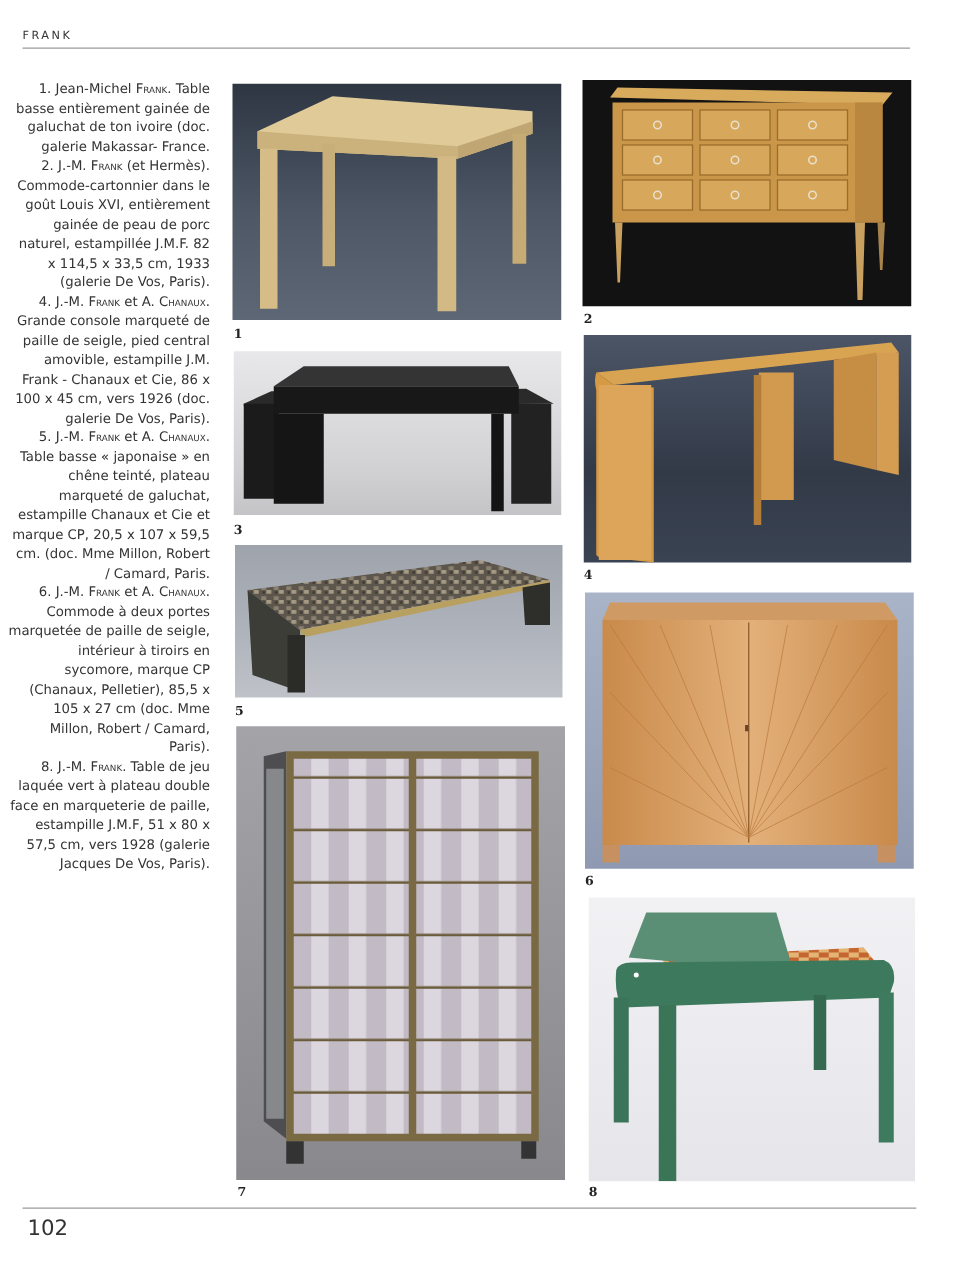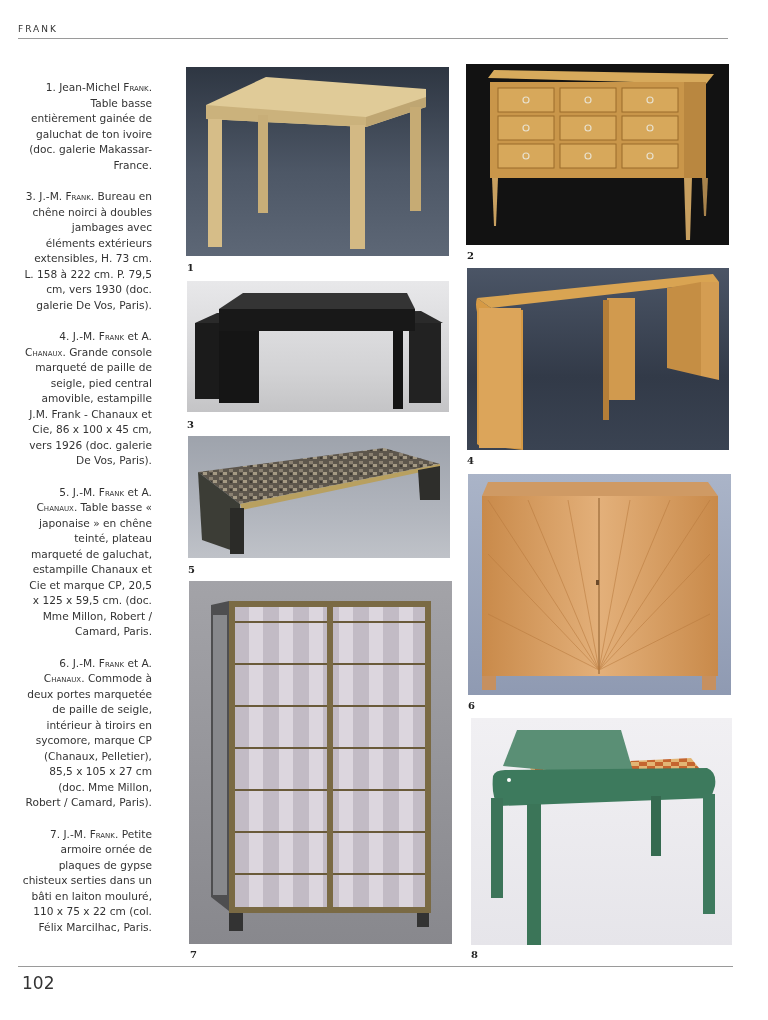--- a/index.html
+++ b/index.html
@@ -2,41 +2,41 @@
 <html><head>
 <meta charset="utf-8">
 <style>
   html, body { margin:0; padding:0; }
   body { width:768px; height:1020px; background:#ffffff; position:relative; overflow:hidden;
          font-family:"DejaVu Sans", sans-serif; color:#2a2a2a; }
   .running-head { position:absolute; left:18px; top:24px; font-size:9px; letter-spacing:2px; color:#333; }
   .head-rule { position:absolute; left:18px; top:38px; width:710px; height:1px; background:#9a9a9a; }
   .captions { position:absolute; left:6px; top:64px; width:162px; text-align:right;
               font-size:10.6px; line-height:15.5px; color:#333; }
-  .captions p { margin:16px; }
+  .captions p { margin:0; }
   .sc { font-variant:small-caps; }
   .photo { position:absolute; overflow:hidden; }
   .label { position:absolute; font-family:"DejaVu Serif", serif; font-weight:bold; font-size:10px; color:#222; }
   .foot-rule { position:absolute; left:18px; top:966px; width:715px; height:1px; background:#9a9a9a; }
   .page-number { position:absolute; left:22px; top:973px; font-size:17px; color:#333; }
   svg { display:block; }
 </style>
 </head>
 <body>
 
 <div class="running-head">FRANK</div>
 <div class="head-rule"></div>
 
 <div class="captions">
   <p><span>1.</span> <span>Jean-Michel </span><span class="sc">Frank</span><span>. Table basse entièrement gainée de galuchat de ton ivoire (doc. galerie Makassar- France.</span></p>
-  <p><span>3.</span> <span>J.-M. </span><span class="sc">Frank</span><span>. Bureau en chêne noirci à doubles jambages avec éléments extérieurs extensibles, H. 73 cm. L. 158 à 222 cm. P. 79,5 cm, vers 1930 (doc. galerie De Vos, Paris).</span></p>
+  <p><span>2.</span> <span>J.-M. </span><span class="sc">Frank</span><span> (et Hermès). Commode-cartonnier dans le goût Louis XVI, entièrement gainée de peau de porc naturel, estampillée J.M.F. 82 x 114,5 x 33,5 cm, 1933 (galerie De Vos, Paris).</span></p>
   <p><span>4.</span> <span>J.-M. </span><span class="sc">Frank</span><span> et A. </span><span class="sc">Chanaux</span><span>. Grande console marqueté de paille de seigle, pied central amovible, estampille J.M. Frank - Chanaux et Cie, 86 x 100 x 45 cm, vers 1926 (doc. galerie De Vos, Paris).</span></p>
-  <p><span>5.</span> <span>J.-M. </span><span class="sc">Frank</span><span> et A. </span><span class="sc">Chanaux</span><span>. Table basse « japonaise » en chêne teinté, plateau marqueté de galuchat, estampille Chanaux et Cie et marque CP, 20,5 x 125 x 59,5 cm. (doc. Mme Millon, Robert / Camard, Paris.</span></p>
+  <p><span>5.</span> <span>J.-M. </span><span class="sc">Frank</span><span> et A. </span><span class="sc">Chanaux</span><span>. Table basse « japonaise » en chêne teinté, plateau marqueté de galuchat, estampille Chanaux et Cie et marque CP, 20,5 x 107 x 59,5 cm. (doc. Mme Millon, Robert / Camard, Paris.</span></p>
   <p><span>6.</span> <span>J.-M. </span><span class="sc">Frank</span><span> et A. </span><span class="sc">Chanaux</span><span>. Commode à deux portes marquetée de paille de seigle, intérieur à tiroirs en sycomore, marque CP (Chanaux, Pelletier), 85,5 x 105 x 27 cm (doc. Mme Millon, Robert / Camard, Paris).</span></p>
-  <p><span>7.</span> <span>J.-M. </span><span class="sc">Frank</span><span>. Petite armoire ornée de plaques de gypse chisteux serties dans un bâti en laiton mouluré, 110 x 75 x 22 cm (col. Félix Marcilhac, Paris.</span></p>
+  <p><span>8.</span> <span>J.-M. </span><span class="sc">Frank</span><span>. Table de jeu laquée vert à plateau double face en marqueterie de paille, estampille J.M.F, 51 x 80 x 57,5 cm, vers 1928 (galerie Jacques De Vos, Paris).</span></p>
 </div>
 
 <div class="photo" style="left:186px;top:67px;width:263px;height:189px;background:linear-gradient(180deg,#2e3642 0%,#4d5766 55%,#5d6776 100%);">
   <svg width="263" height="189" viewBox="0 0 263 189">
     <polygon points="20,38 80,10 240,22 240,40 180,60 20,52" fill="#e0cb98"></polygon>
     <polygon points="20,38 180,50 180,60 20,52" fill="#cbb27c"></polygon>
     <polygon points="180,50 240,30 240,40 180,60" fill="#bfa672"></polygon>
     <rect x="22" y="52" width="14" height="128" fill="#d6bd88"></rect>
     <rect x="164" y="58" width="15" height="124" fill="#d3b984"></rect>
     <rect x="72" y="48" width="10" height="98" fill="#c8ae78"></rect>

